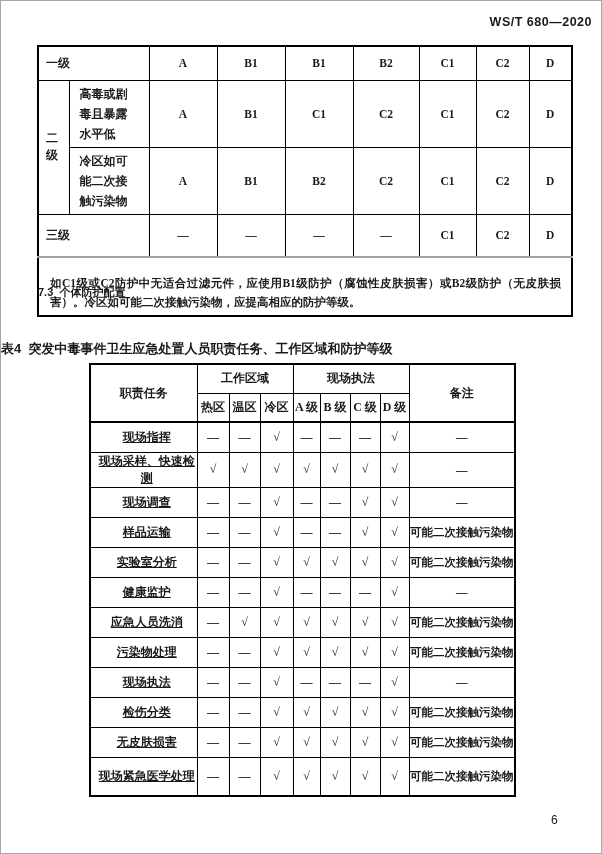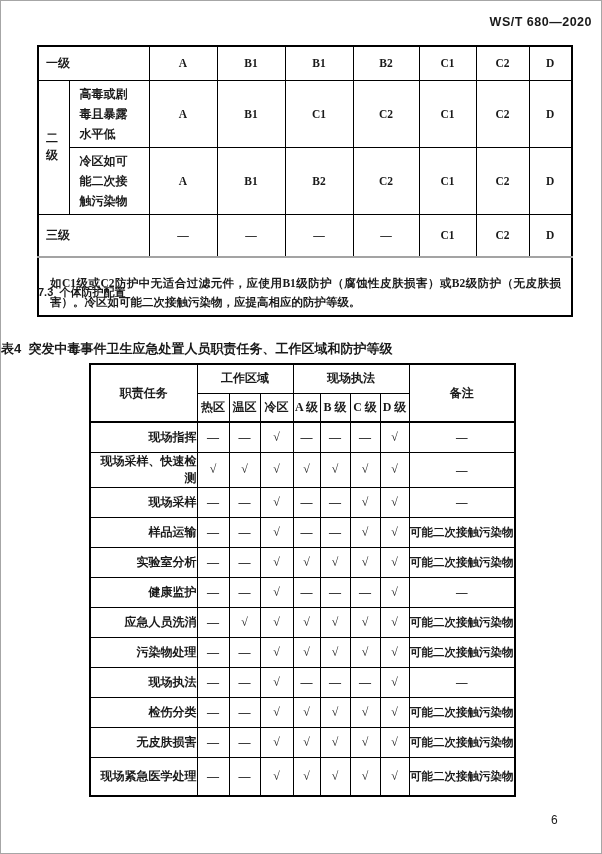--- a/index.html
+++ b/index.html
@@ -48,21 +48,21 @@
   .t4-title{
     position:absolute;left:0;top:339px;width:100%;
     text-align:left;
     font-family:"Liberation Sans","DejaVu Sans",sans-serif;
     font-weight:bold;font-size:13px;white-space:pre;
   }
   
   .t4{left:88px;top:362px;width:425px;border:2px solid #000;}
   .t4 .hspan{border-bottom:2px solid #000;margin-left:17px;}
   .t4 .hdr2 td{border-bottom:2px solid #000;}
-  .t4 .task{text-align:right;padding-left:6px;}
+  .t4 .task{text-align:center;padding-left:6px;text-decoration:underline;}
   .t4 .rmk{font-size:11.5px;}
   .page-num{
     position:absolute;left:550px;top:812px;
     font-size:12px;font-family:"Liberation Sans","DejaVu Sans",sans-serif;
   }
 </style>
 </head>
 <body>
 
 <div class="page">
@@ -176,21 +176,21 @@
       <td>√</td>
       <td>√</td>
       <td>√</td>
       <td>√</td>
       <td>√</td>
       <td>√</td>
       <td>√</td>
       <td class="rmk">—</td>
     </tr>
     <tr style="height:30px">
-      <td class="task">现场采样</td>
+      <td class="task">现场调查</td>
       <td>—</td>
       <td>—</td>
       <td>√</td>
       <td>—</td>
       <td>—</td>
       <td>√</td>
       <td>√</td>
       <td class="rmk">—</td>
     </tr>
     <tr style="height:30px">

